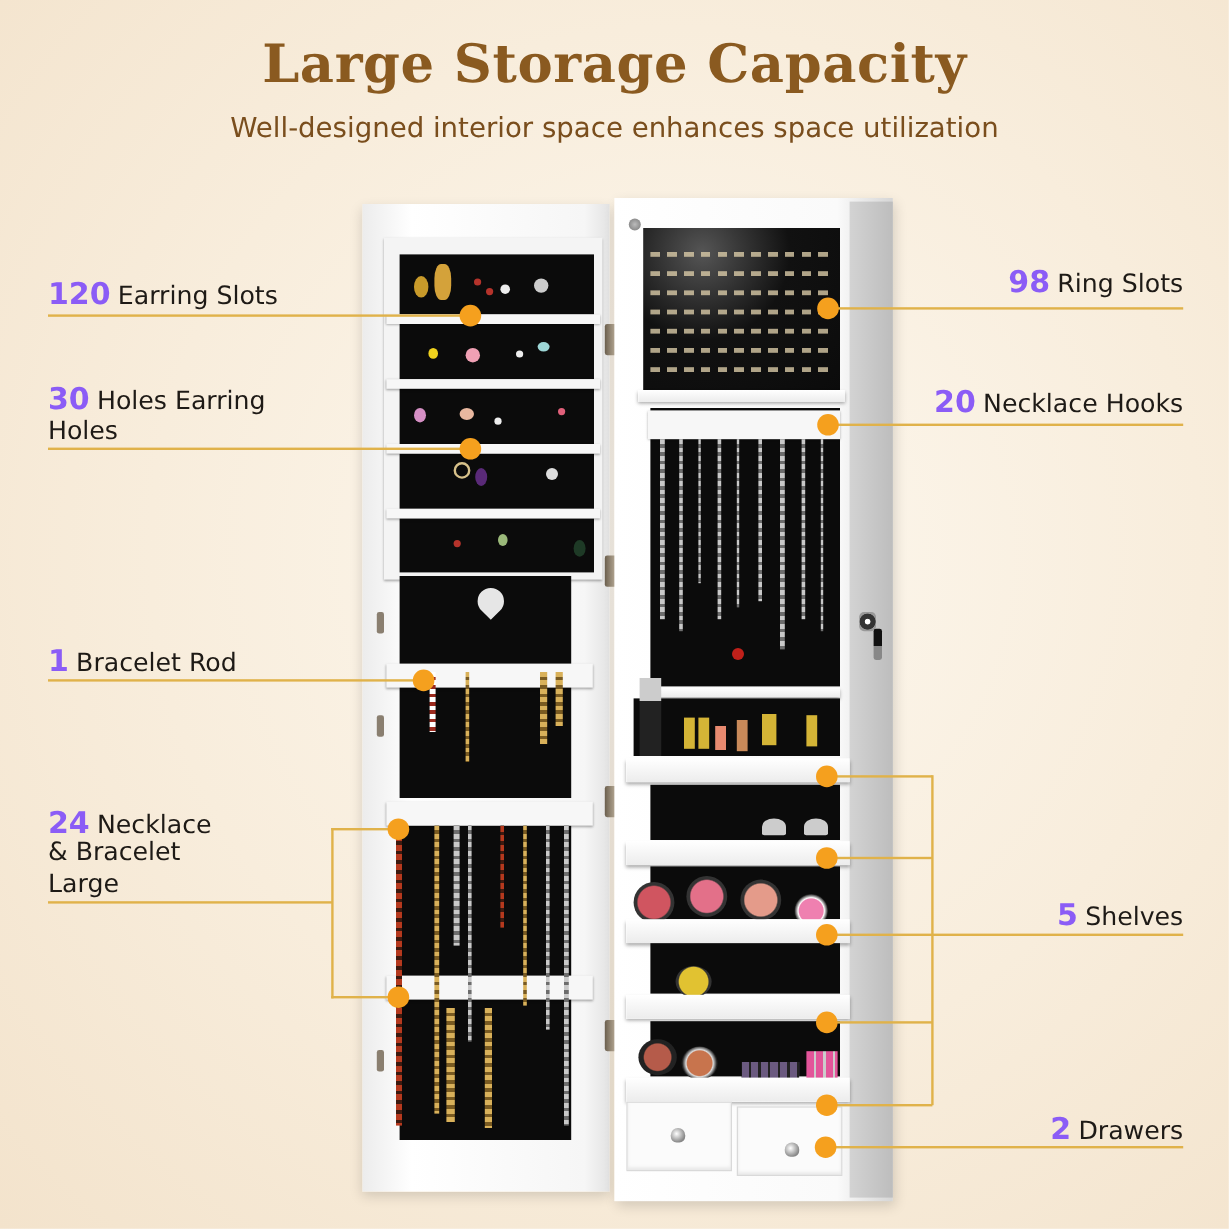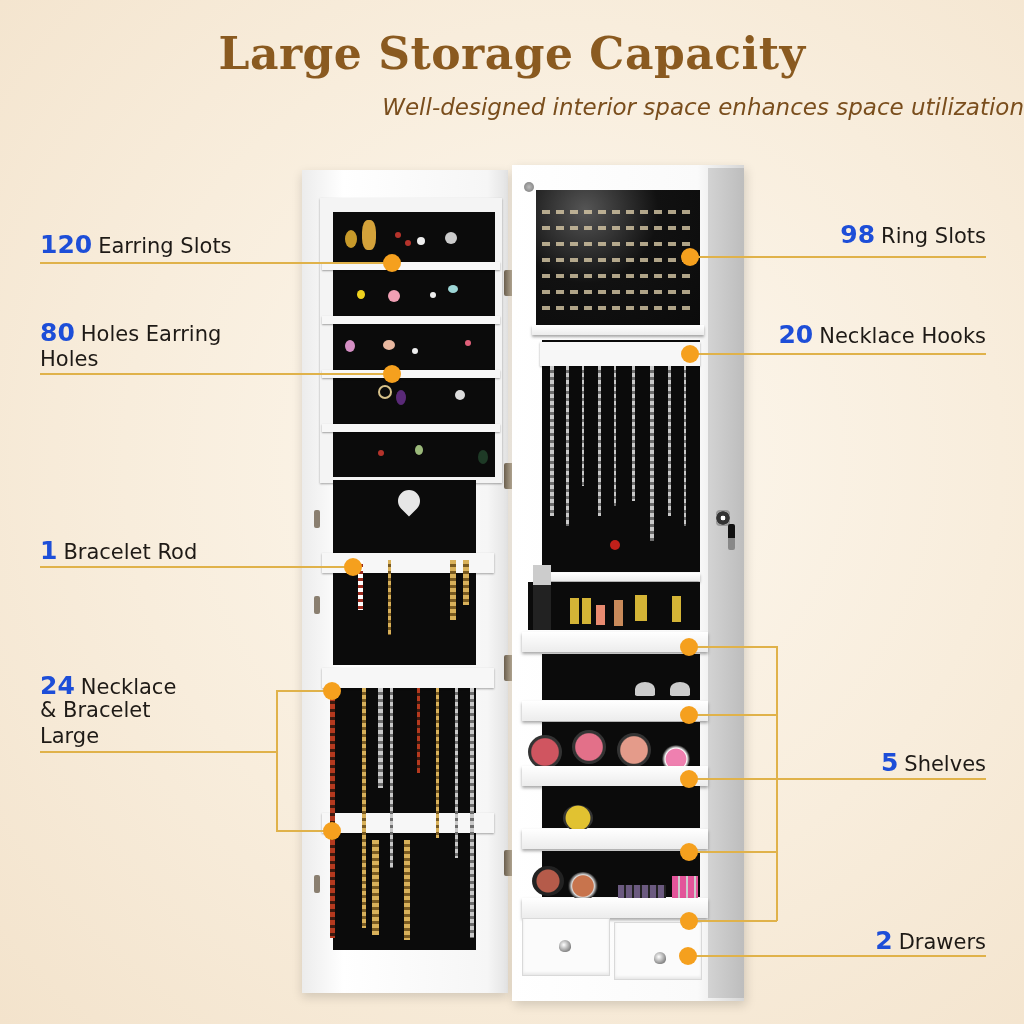--- a/index.html
+++ b/index.html
@@ -8,27 +8,27 @@
     position: relative;
     font-family: "DejaVu Sans", sans-serif;
     background: radial-gradient(ellipse at 55% 45%, #fdf8ef 0%, #f8eddc 55%, #f3e3cc 100%);
   }
   .title {
     position: absolute; left: 0; width: 1024px; top: 28px; text-align: center;
     font-family: "DejaVu Serif", serif; font-weight: bold; font-size: 44px;
     color: #8a5a20; letter-spacing: 0.5px;
   }
   .subtitle {
-    position: absolute; left: 0; width: 1024px; top: 94px; text-align: right;
-    font-size: 23px; color: #7a4e1d; font-style: italic;
+    position: absolute; left: 0; width: 1024px; top: 94px; text-align: center;
+    font-size: 23px; color: #7a4e1d;
   }
 
   
   .callout { position: absolute; font-size: 21px; color: #1e1a16; line-height: 25px; }
-  .callout .num { color: #1d4ed8; font-weight: bold; font-size: 25px; margin-right: 6px; }
+  .callout .num { color: #8b5cf6; font-weight: bold; font-size: 25px; margin-right: 6px; }
   .callout.right { }
   .line { position: absolute; background: #e0b24a; }
   .dot {
     position: absolute; width: 18px; height: 18px; border-radius: 50%;
     background: #f5a01e; transform: translate(-9px, -9px); z-index: 5;
   }
 
   
   .door {
     position: absolute; left: 302px; top: 170px; width: 206px; height: 823px;
@@ -225,21 +225,21 @@
 <div class="lock"></div>
 <div class="key"></div>
 
 <div class="callout" style="left:40px;top:232px;">
   <span class="num">120</span><span>Earring Slots</span>
 </div>
 <div class="line" style="left:40px;top:262px;width:352px;height:2px;"></div>
 <div class="dot" style="left:392px;top:263px;"></div>
 
 <div class="callout" style="left:40px;top:320px;">
-  <span class="num">80</span><span>Holes Earring</span><br>
+  <span class="num">30</span><span>Holes Earring</span><br>
   <span>Holes</span>
 </div>
 <div class="line" style="left:40px;top:373px;width:352px;height:2px;"></div>
 <div class="dot" style="left:392px;top:374px;"></div>
 
 <div class="callout" style="left:40px;top:538px;">
   <span class="num">1</span><span>Bracelet Rod</span>
 </div>
 <div class="line" style="left:40px;top:566px;width:313px;height:2px;"></div>
 <div class="dot" style="left:353px;top:567px;"></div>

